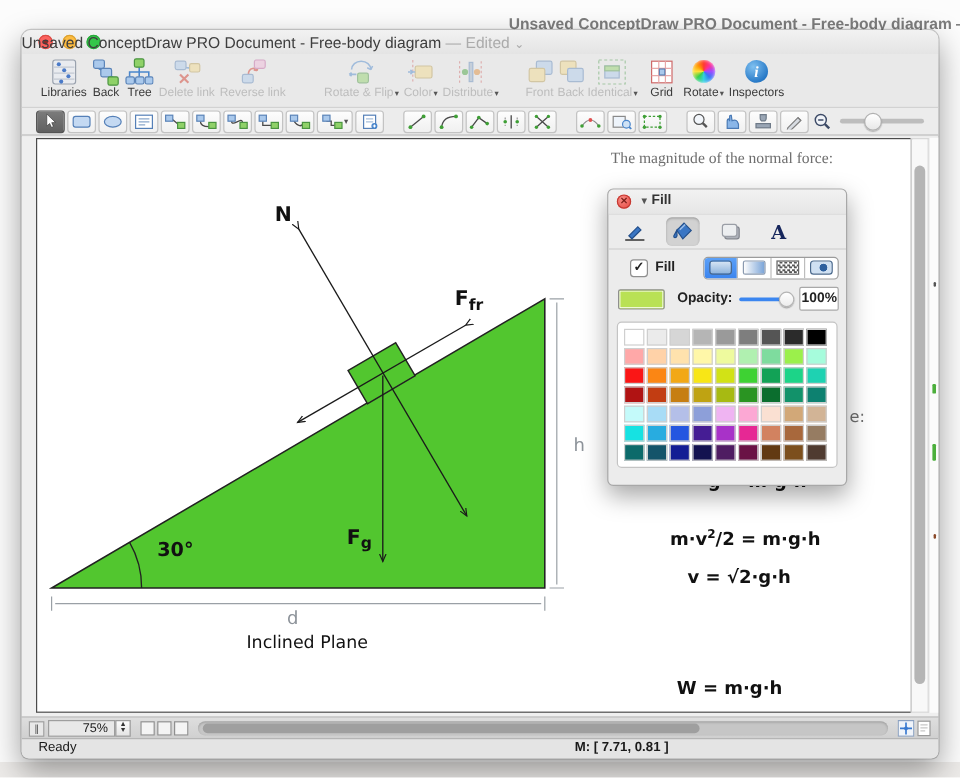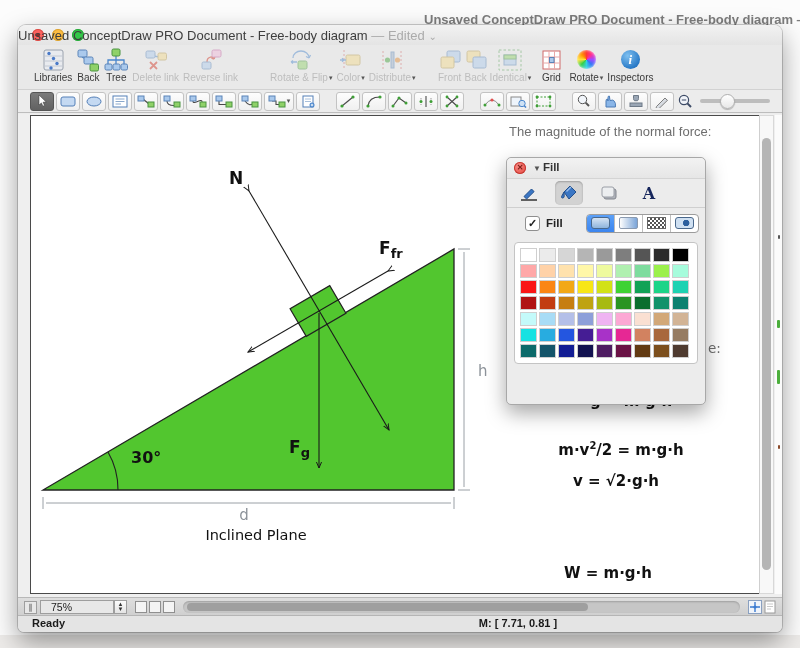--- a/index.html
+++ b/index.html
@@ -74,21 +74,21 @@
   .content{position:absolute;left:0;top:89px;right:0;bottom:35px;background:#efefef;}
   .page{position:absolute;left:12px;top:1px;width:728px;height:477px;background:#fff;
     border:1px solid #4a4a4a;overflow:hidden;}
   .vscroll{position:absolute;left:741px;top:1px;width:15px;height:479px;background:#f8f8f8;
     border:1px solid #d8d8d8;border-left-color:#cfcfcf;box-sizing:border-box;}
   .vthumb{position:absolute;left:2px;top:22px;width:9px;height:432px;background:#b5b5b5;border-radius:5px;}
   .gutter{position:absolute;left:757px;top:1px;width:7px;height:479px;background:#fbfbfb;}
   .speck{position:absolute;border-radius:1px;}
 
   .doc-heading{position:absolute;left:478px;top:8px;font-size:13px;color:#6e6e6e;
-    white-space:nowrap;font-family:Liberation Sans, sans-serif;z-index:1;}
+    white-space:nowrap;font-family:Liberation Serif, serif;z-index:1;}
   .doc-eq{position:absolute;width:220px;text-align:center;font-size:15px;font-weight:600;
     color:#111;font-family:"DejaVu Sans",sans-serif;z-index:1;}
   .doc-eq sup{font-size:10px;}
   .doc-par{position:absolute;left:478px;top:388px;width:232px;font-size:13.5px;line-height:1.28;
     color:#6e6e6e;font-family:"DejaVu Sans",sans-serif;z-index:1;}
   .frag{position:absolute;color:#6e6e6e;font-family:"DejaVu Sans",sans-serif;z-index:1;}
 
   
   .diagram{position:absolute;left:0;top:0;z-index:0;}
 
@@ -138,34 +138,34 @@
     padding:5px;}
   .palette-grid{display:grid;grid-template-columns:repeat(9,17px);grid-auto-rows:14px;gap:2px;}
   .swatch{border:1px solid #cfcfcf;box-sizing:border-box;}
 
   
   .bottom-row{position:absolute;left:0;right:0;bottom:16px;height:19px;
     background:linear-gradient(#dedede,#cfcfcf);border-top:1px solid #b8b8b8;
     display:flex;align-items:center;padding:0 6px;box-sizing:border-box;font-size:10px;}
   .mini-box{height:13px;background:#e8e8e8;border:1px solid #9e9e9e;box-sizing:border-box;
     display:flex;align-items:center;justify-content:center;color:#444;}
-  .zoom-field{width:74px;height:14px;background:#e8e8e8;border:1px solid #9e9e9e;
-    font-size:10.5px;color:#222;display:flex;align-items:center;padding-left:10px;box-sizing:border-box;}
+  .zoom-field{width:56px;height:14px;background:#e8e8e8;border:1px solid #9e9e9e;
+    font-size:10.5px;color:#222;display:flex;align-items:center;padding-left:28px;box-sizing:border-box;}
   .stepper{width:13px;height:14px;background:linear-gradient(#fcfcfc,#e4e4e4);border:1px solid #9e9e9e;
     display:flex;flex-direction:column;align-items:center;justify-content:center;line-height:5px;
     font-size:6px;color:#333;box-sizing:border-box;}
   .pagebtn{width:12px;height:12px;background:#f4f4f4;border:1px solid #8f8f8f;box-sizing:border-box;}
   .hscroll{flex:1;height:12px;margin:0 8px;background:#c6c6c6;border-radius:6px;position:relative;
     box-shadow:inset 0 1px 2px rgba(0,0,0,.2);}
   .hthumb{position:absolute;left:4px;top:2px;width:72%;height:8px;background:#9f9f9f;border-radius:4px;}
 
   
   .statusbar{position:absolute;left:0;right:0;bottom:0;height:16px;background:#e4e4e4;
     border-top:1px solid #b5b5b5;font-size:11px;color:#1a1a1a;}
-  .status-ready{position:absolute;left:14px;top:1px;font-weight:700;}
+  .status-ready{position:absolute;left:14px;top:1px;font-weight:400;}
   .status-coords{position:absolute;left:400px;top:1px;width:200px;text-align:center;font-weight:700;}
 </style>
 </head>
 <body>
 
 <div class="ghost-title">Unsaved ConceptDraw PRO Document - Free-body diagram — Edited</div>
 
 <div class="window">
 
   <div class="titlebar">
@@ -632,20 +632,29 @@
               </div>
             <div class="seg">
                 <div class="seg-pat"></div>
               </div>
             <div class="seg">
                 <div class="seg-pic"></div>
               </div>
           </div>
         </div>
 
+        <div class="fp-row2">
+          <div class="color-well" style="background: rgb(185, 225, 85);"></div>
+          <span class="op-label">Opacity:</span>
+          <div class="op-slider">
+            <div class="op-track"></div>
+            <div class="op-knob"></div>
+          </div>
+          <div class="op-value">100%</div>
+        </div>
 
         <div class="palette-box">
           <div class="palette-grid">
               <div class="swatch" style="background: rgb(255, 255, 255);"></div>
               <div class="swatch" style="background: rgb(235, 235, 235);"></div>
               <div class="swatch" style="background: rgb(214, 214, 214);"></div>
               <div class="swatch" style="background: rgb(181, 181, 181);"></div>
               <div class="swatch" style="background: rgb(154, 154, 154);"></div>
               <div class="swatch" style="background: rgb(126, 126, 126);"></div>
               <div class="swatch" style="background: rgb(85, 85, 85);"></div>

